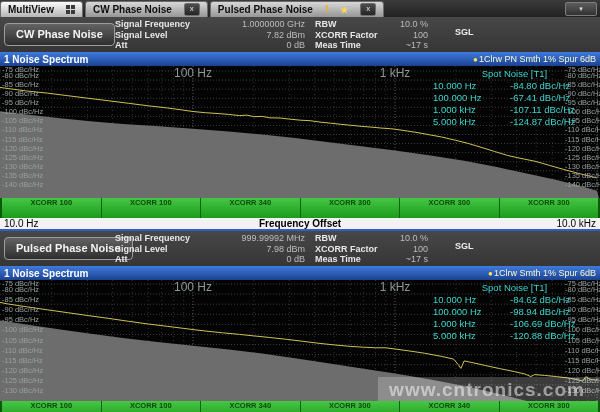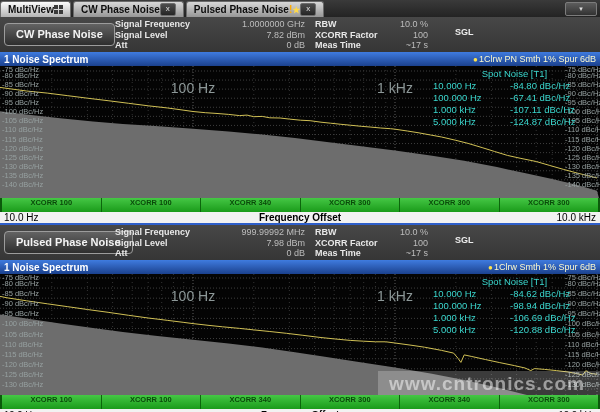--- a/index.html
+++ b/index.html
@@ -2,21 +2,21 @@
 <html><head>
 <meta charset="utf-8">
 <style>
   html,body{margin:0;padding:0}
   body{width:600px;height:412px;overflow:hidden;background:#2b2b2b;
        font-family:"Liberation Sans",sans-serif;position:relative}
 
   
   .tabbar{height:17px;background:linear-gradient(#3a3a3a,#232323);
           display:flex;align-items:flex-end;position:relative}
-  .tab{display:flex;align-items:center;gap:0;height:15px;padding:0 7px;margin-right:2px;
+  .tab{display:flex;align-items:center;gap:12px;height:15px;padding:0 7px;margin-right:2px;
        border:1px solid #6a6a6a;border-bottom:none;border-radius:3px 3px 0 0;
        font-size:10px;font-weight:bold;color:#0d0d0d;white-space:nowrap}
   .tab.mv{background:linear-gradient(#fbfbfb,#b4b4b4)}
   .tab.ch{background:linear-gradient(#d8d8d8,#969696)}
   .closebtn{width:14px;height:11px;background:linear-gradient(#4d4d4d,#262626);
             border:1px solid #6e6e6e;border-radius:2px;color:#e3e3e3;
             font-size:8px;line-height:10px;text-align:center;font-weight:normal}
   .warn{color:#ffaa00;font-size:10px;font-weight:bold}
   .star{color:#ffd94a;font-size:9px}
   .dropbtn{position:absolute;right:3px;top:2px;width:30px;height:12px;
@@ -40,28 +40,28 @@
            display:flex;align-items:center;justify-content:space-between;padding:0 4px}
   .bluetitle{color:#fff;font-weight:bold;font-size:10px}
   .traceinfo{color:#fcf9cf;font-size:9px;display:flex;align-items:center;gap:1px}
   .tracedot{color:#ffe34d;font-size:8px}
 
   
   .graph{position:relative;background:#040404;overflow:hidden}
   .g1{height:132px}.g2{height:121px}
   .graph svg{position:absolute;left:0;top:0;display:block}
   .ylab{position:absolute;font-size:7.5px;color:#96a0a0;line-height:8px;white-space:nowrap}
-  .declab{position:absolute;top:14px;font-size:14px;color:#8d9898;transform:translateX(-50%);white-space:nowrap}
+  .declab{position:absolute;top:0;font-size:12px;color:#8d9898;transform:translateX(-50%);white-space:nowrap}
   .spot{position:absolute;right:4px;top:2px;font-size:9.5px;line-height:12px;color:#3bd7ce}
   .spot .title{text-align:center;}
   .spotrow{display:grid;grid-template-columns:72px 86px;column-gap:5px}
   .spotrow span{text-align:left;white-space:nowrap}
 
   
-  .greenbar{height:14px;display:flex;background:#8b5cf6;border-left:2px solid #0b5a0b;border-right:2px solid #0b5a0b}
+  .greenbar{height:20px;display:flex;background:#8b5cf6;border-left:2px solid #0b5a0b;border-right:2px solid #0b5a0b}
   .gseg{flex:1;background:linear-gradient(#45c745,#1a9b1a);border-right:1px solid #0c660c;
         color:#0a4a0a;font-size:7.5px;font-weight:bold;text-align:center;line-height:10px;
         overflow:hidden;white-space:nowrap}
   .gseg:last-child{border-right:none}
 
   
   .axisrow{background:#f2f2f2;position:relative;display:flex;align-items:center;
            font-size:10px;color:#000}
   .ax1{height:11px}.ax2{height:9px;font-size:9.5px}
   .axl{position:absolute;left:4px}.axr{position:absolute;right:4px}

